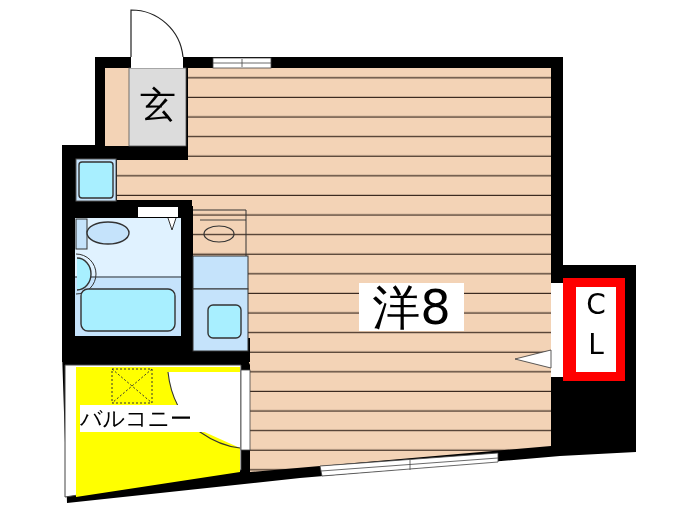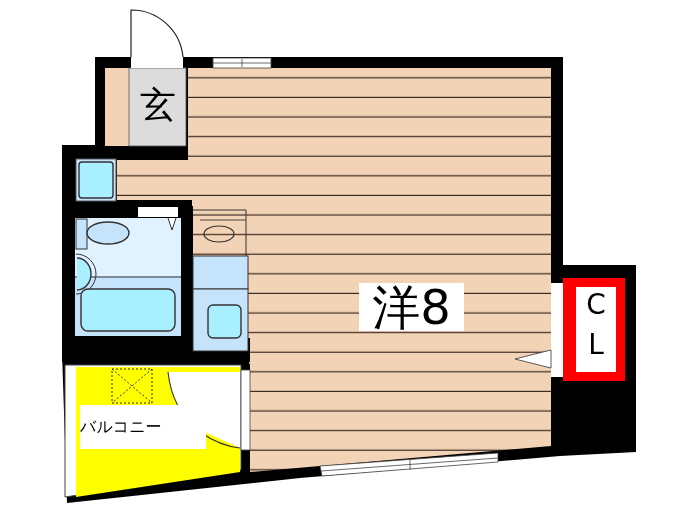--- a/index.html
+++ b/index.html
@@ -99,16 +99,16 @@
     <path d="M551,350 L515,359 L551,368 Z" fill="#fff" stroke="#333" stroke-width="0.8"></path>
     <rect x="563" y="278" width="62" height="103" fill="#ff0000"></rect>
     <rect x="576" y="287" width="40" height="85" fill="#fff"></rect>
   </g>
 </svg>
 
 <div class="label" style="left:137px;top:84px;width:42px;height:42px;font-size:36px;background:transparent;">玄</div>
 
 <div class="label" style="left:359px;top:246px;width:105px;height:48px;font-size:48px;margin-top:37px;">洋8</div>
 
-<div class="label" style="left:80px;top:405px;width:126px;height:44px;font-size:16px;justify-content:flex-start;">バルコニー</div>
+<div class="label" style="left:80px;top:405px;width:126px;height:27px;font-size:22px;justify-content:flex-start;">バルコニー</div>
 
 <div class="label" style="left:580px;top:290px;width:32px;height:30px;font-size:28px;background:transparent;">C</div>
 <div class="label" style="left:580px;top:330px;width:32px;height:30px;font-size:28px;background:transparent;">L</div>
 
 </body></html>

